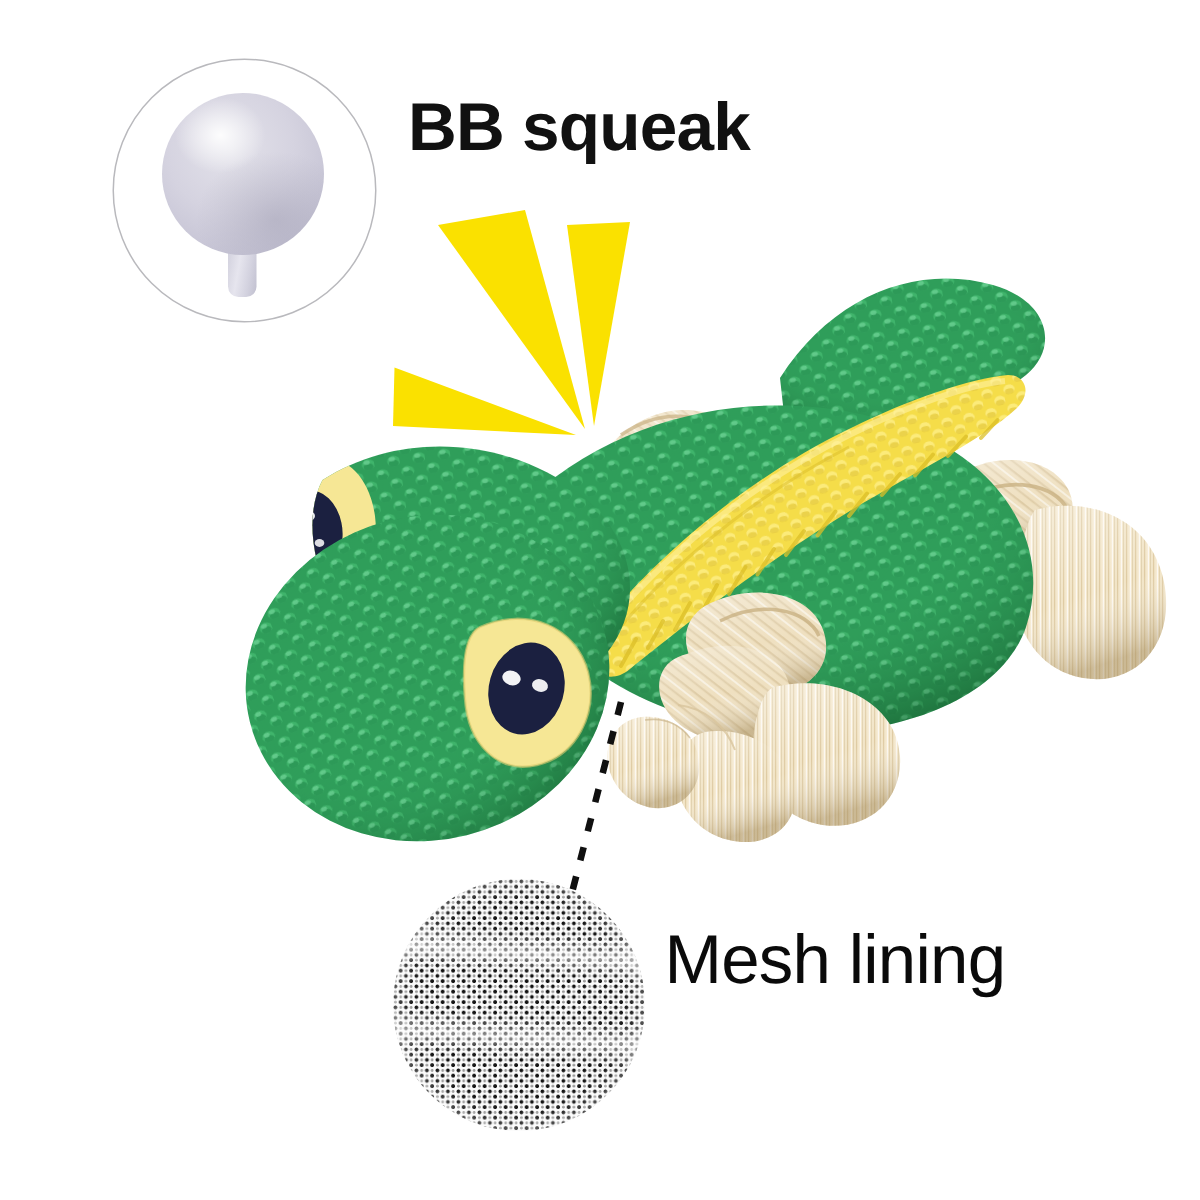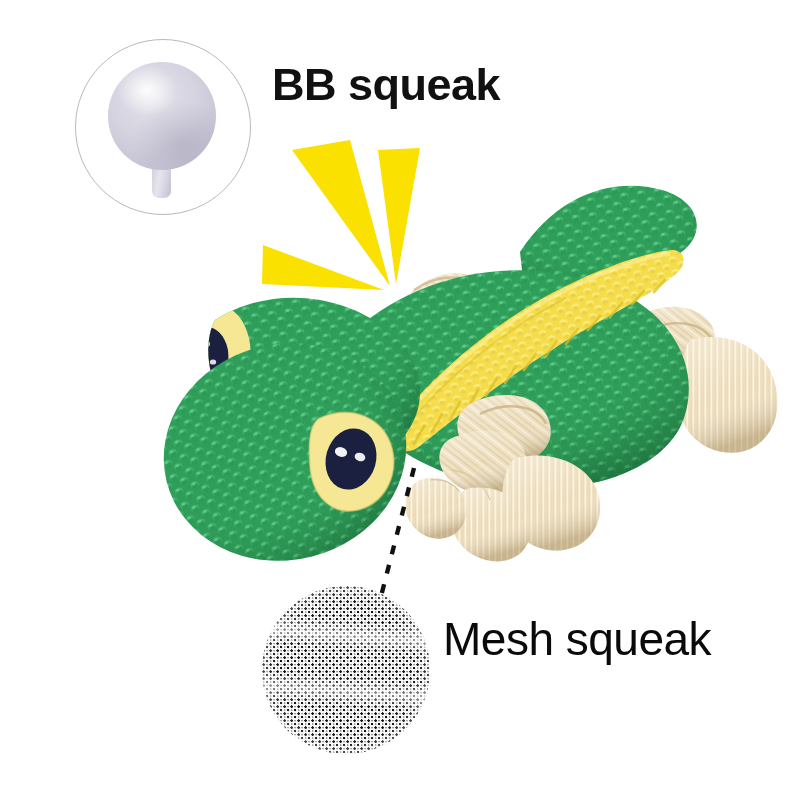--- a/index.html
+++ b/index.html
@@ -231,21 +231,21 @@
       <path d="M430 480 C 444 478, 454 484, 460 492" stroke="#cbb58c" stroke-width="1.1" fill="none" opacity=".7"></path>
     </g>
 
   </svg>
 
   <div class="squeak-ring"></div>
   <div class="squeak-nozzle"></div>
   <div class="squeak-ball"></div>
 
   <div class="lbl-bb">BB squeak</div>
-  <div class="lbl-mesh">Mesh squeak</div>
+  <div class="lbl-mesh">Mesh lining</div>
 
   <svg class="dash-line" viewBox="0 0 110 175">
     <path d="M74 18 L 38 158" stroke="#101010" stroke-width="4.4" fill="none" stroke-dasharray="9 11" stroke-linecap="butt"></path>
   </svg>
 
   <div class="mesh-circle">
     <div class="mesh-band"></div>
   </div>
 
 </div>

